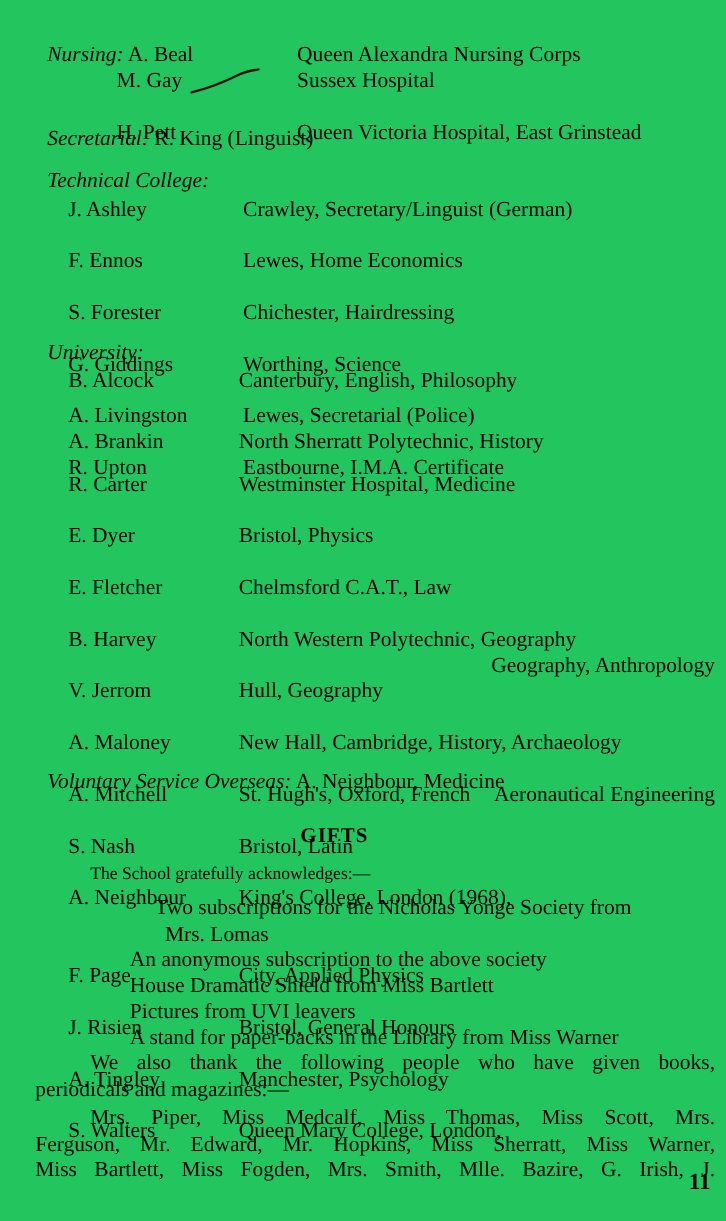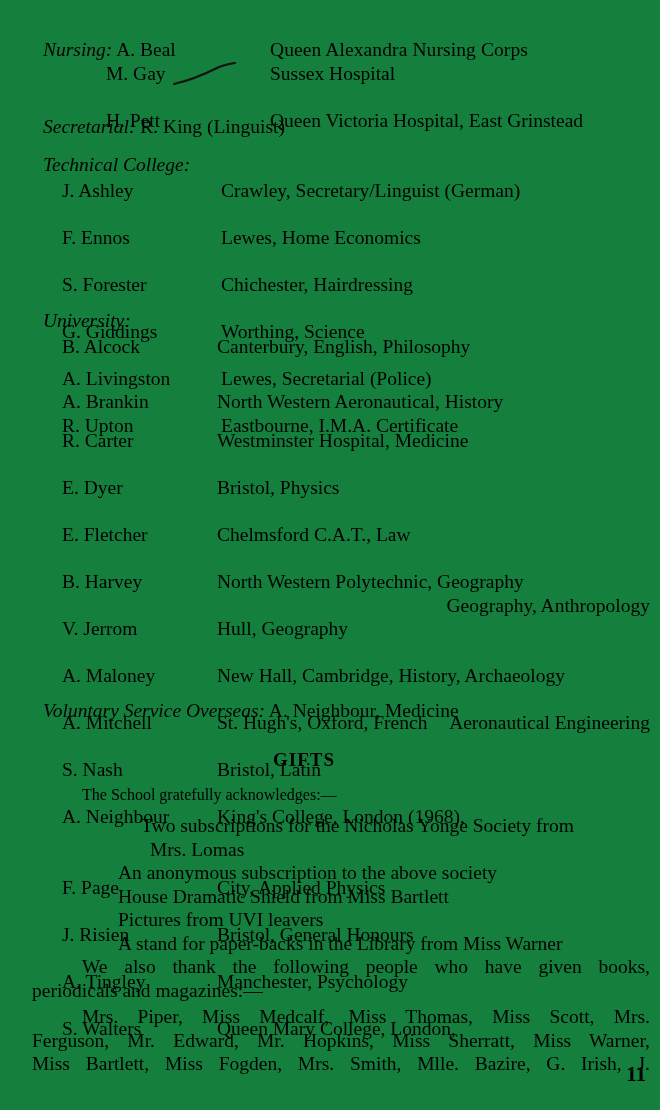--- a/index.html
+++ b/index.html
@@ -9,21 +9,21 @@
     background: #ffffff;
   }
   body {
     font-family: "Liberation Serif", "DejaVu Serif", serif;
     color: #000000;
   }
   #page {
     position: relative;
     width: 660px;
     height: 1110px;
-    background: #15803d;
+    background: #22c55e;
     overflow: hidden;
     box-sizing: border-box;
     text-decoration: underline;
   }
 
   
   .t {
     position: absolute;
     font-size: 19.5px;
     line-height: 24px;
@@ -201,21 +201,21 @@
 
   <div class="cat-block" style="top:309px;">
     <div class="cat-head" style="top:0;">University:</div>
 
     <div class="entry col-univ" style="top:26px;">
       <span class="nm">B. Alcock</span>
       <span class="inst">Canterbury, English, Philosophy</span>
     </div>
     <div class="entry col-univ" style="top:57px;">
       <span class="nm">A. Brankin</span>
-      <span class="inst">North Western Aeronautical, History</span>
+      <span class="inst">North Sherratt Polytechnic, History</span>
     </div>
     <div class="entry col-univ" style="top:73px;">
       <span class="nm">R. Carter</span>
       <span class="inst">Westminster Hospital, Medicine</span>
     </div>
     <div class="entry col-univ" style="top:96.5px;">
       <span class="nm">E. Dyer</span>
       <span class="inst">Bristol, Physics</span>
     </div>
     <div class="entry col-univ" style="top:120px;">

